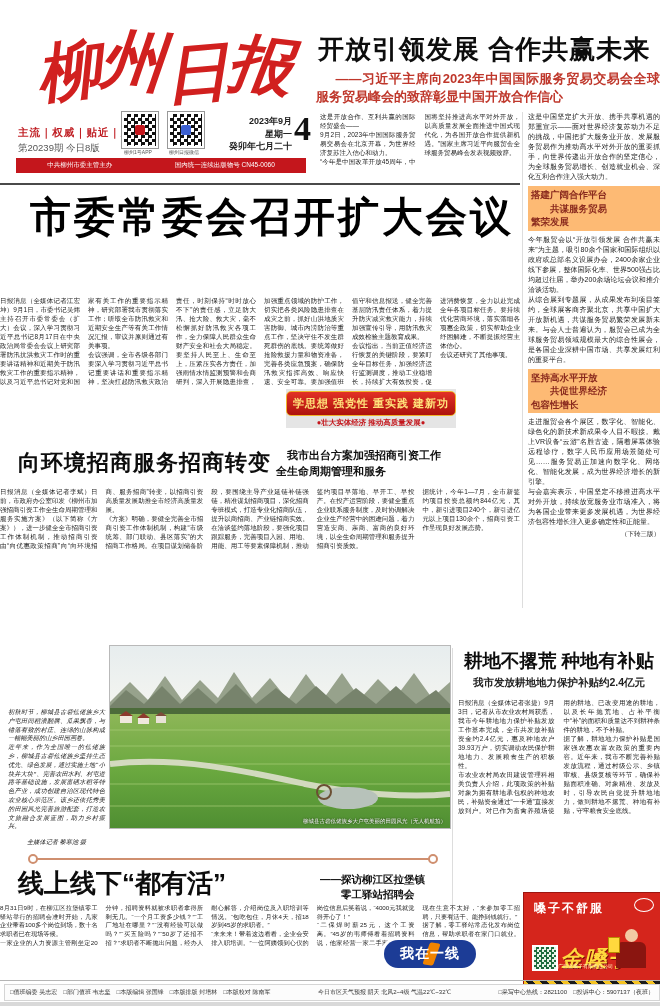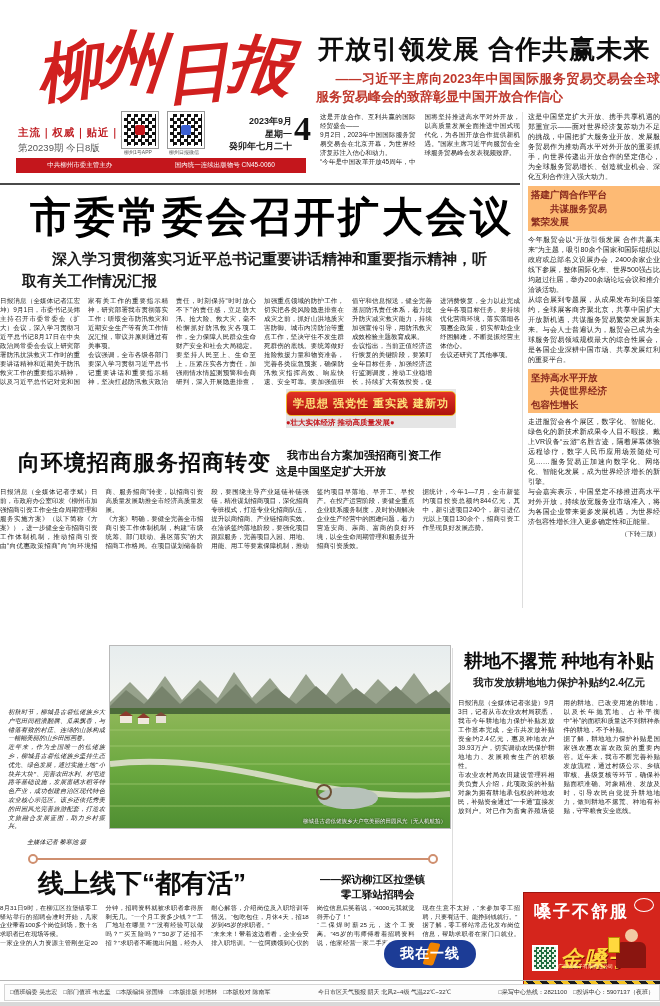--- a/index.html
+++ b/index.html
@@ -44,21 +44,21 @@
   
   .meeting-headline{left:0;top:190px;width:520px;text-align:center;font-family:"Liberation Serif",serif;
       font-size:41px;font-weight:900;letter-spacing:3px;color:#000;margin-left:12px;}
   .meeting-deck{left:22px;top:248px;width:478px;font-size:15px;font-weight:700;color:#1a1a1a;line-height:22px;text-indent:2em;}
   .meeting-body{left:0;top:296px;width:520px;height:140px;}
 
   
   .banner{left:286px;top:389px;width:170px;background:#e5e5e5;padding-top:2px;}
   .banner-box{background:linear-gradient(#e23126,#ad120c);border:1px solid #f0b42c;border-radius:5px;
       color:#ffe27a;font-size:11px;font-weight:800;text-align:center;padding:4px 0;letter-spacing:1px;}
-  .banner-sub{color:#c4161c;font-size:7.5px;font-weight:700;text-align:left;padding-top:2px;}
+  .banner-sub{color:#c4161c;font-size:7.5px;font-weight:700;text-align:center;padding-top:2px;}
 
   
   .zs-headline{left:18px;top:448px;width:254px;font-size:22px;font-weight:900;letter-spacing:1px;color:#0d0d0d;}
   .zs-deck{left:276px;top:447px;width:244px;font-size:11px;font-weight:700;line-height:16px;white-space:pre-line;color:#111;}
   .zs-body{left:0;top:487px;width:520px;height:150px;}
 
   
   .photo-title{left:8px;top:650px;width:100px;font-size:20px;font-weight:800;line-height:27px;white-space:pre-line;color:#000;}
   .photo-text{left:8px;top:708px;width:97px;height:126px;font-family:"Liberation Serif",serif;font-style:italic;
       font-size:6.2px;line-height:8.8px;text-align:justify;white-space:pre-line;color:#222;}
@@ -73,32 +73,32 @@
   .sub-deck{left:458px;top:676px;width:202px;text-align:center;font-size:10.5px;font-weight:600;color:#222;}
   .sub-body{left:458px;top:698px;width:202px;height:236px;}
 
   
   .divider{left:32px;top:858px;width:402px;border-top:2px solid #cf8f6f;}
   .divider::before,.divider::after{content:"";position:absolute;width:6px;height:6px;border:2px solid #cf8f6f;
       border-radius:50%;background:#fff;top:-6px;}
   .divider::before{left:-4px;} .divider::after{right:-4px;}
 
   
-  .jobs-headline{left:18px;top:866px;width:300px;font-size:26px;font-weight:900;color:#0d0d0d;margin-left:20px;}
+  .jobs-headline{left:18px;top:866px;width:300px;font-size:26px;font-weight:900;color:#0d0d0d;}
   .jobs-deck{left:320px;top:872px;width:180px;font-size:10.5px;font-weight:600;line-height:15px;white-space:pre-line;color:#111;}
   .jobs-body{left:0;top:904px;width:520px;height:74px;font-size:6.2px;line-height:8.7px;}
   .badge{left:384px;top:940px;width:92px;height:28px;background:#1c3c96;border-radius:15px;box-shadow:0 0 0 3px #fff;
       display:flex;align-items:center;justify-content:center;}
   .badge-label{position:relative;z-index:1;color:#fff;font-weight:900;font-size:14px;letter-spacing:1px;}
   .badge-flame{position:absolute;left:42px;top:3px;width:11px;height:22px;background:#f08300;
       transform:skew(-12deg) rotate(8deg);border-radius:2px;}
 
   
   .ad{left:523px;top:892px;width:136px;height:94px;background:#d5251c;border:1px solid #9c1510;overflow:hidden;}
-  .ad-line1{position:absolute;left:10px;top:7px;color:#fff;font-weight:800;font-size:17px;letter-spacing:2px;}
+  .ad-line1{position:absolute;left:10px;top:7px;color:#fff;font-weight:800;font-size:12px;letter-spacing:2px;}
   .ad-line2{position:absolute;left:8px;top:23px;white-space:nowrap;margin-top:28px;}
   .ad-prefix{color:#fff;font-size:12px;font-weight:800;vertical-align:6px;}
   .ad-brand{color:#ffd83d;font-size:22px;font-weight:900;font-style:italic;letter-spacing:2px;text-shadow:1px 1px 0 #7a0d08;}
   .ad-person-head{position:absolute;right:22px;top:36px;width:13px;height:13px;border-radius:50%;background:#f2c9a4;}
   .ad-person-body{position:absolute;right:14px;top:49px;width:30px;height:26px;border-radius:6px 6px 0 0;background:#8a1510;}
   .ad-product{position:absolute;right:40px;top:44px;width:10px;height:14px;background:#ffd83d;border:1px solid #b98c00;}
   .ad-qr{position:absolute;left:8px;bottom:16px;width:22px;height:22px;
       background:repeating-conic-gradient(#1d6b3c 0% 25%, #e8f3e8 0% 50%) 0 0/5px 5px;border:2px solid #fff;}
   .ad-company{position:absolute;left:34px;bottom:18px;color:#ffe9b0;font-size:5px;}
   .ad-seal{position:absolute;right:6px;top:5px;width:18px;height:12px;border:1px solid #fff;border-radius:50%;}
@@ -162,34 +162,33 @@
 　　共促世界经济
 包容性增长</div>
     <div class="body-text" style="font-size:7px;line-height:10px;">走进服贸会各个展区，数字化、智能化、绿色化的新技术新成果令人目不暇接。戴上VR设备“云游”名胜古迹，隔着屏幕体验远程诊疗，数字人民币应用场景随处可见……服务贸易正加速向数字化、网络化、智能化发展，成为世界经济增长的新引擎。
 与会嘉宾表示，中国坚定不移推进高水平对外开放，持续放宽服务业市场准入，将为各国企业带来更多发展机遇，为世界经济包容性增长注入更多确定性和正能量。</div>
     <div class="jump">（下转三版）</div>
   </div>
 
   <div class="abs hline-main"></div>
 
   <div class="abs meeting-headline">市委常委会召开扩大会议</div>
-  <div class="abs meeting-deck">深入学习贯彻落实习近平总书记重要讲话精神和重要指示精神，听取有关工作情况汇报</div>
   <div class="abs meeting-body body-text cols6">日报消息（全媒体记者江宏坤）9月1日，市委书记吴炜主持召开市委常委会（扩大）会议，深入学习贯彻习近平总书记8月17日在中央政治局常委会会议上研究部署防汛抗洪救灾工作时的重要讲话精神和近期关于防汛救灾工作的重要指示精神，以及习近平总书记对党和国家有关工作的重要指示精神，研究部署我市贯彻落实工作；听取全市防汛救灾和近期安全生产等有关工作情况汇报，审议并原则通过有关事项。
 会议强调，全市各级各部门要深入学习贯彻习近平总书记重要讲话和重要指示精神，坚决扛起防汛救灾政治责任，时刻保持“时时放心不下”的责任感，立足防大汛、抢大险、救大灾，毫不松懈抓好防汛救灾各项工作，全力保障人民群众生命财产安全和社会大局稳定。要坚持人民至上、生命至上，压紧压实各方责任，加强雨情水情监测预警和会商研判，深入开展隐患排查，加强重点领域的防护工作，切实把各类风险隐患排查在成灾之前，抓好山洪地质灾害防御、城市内涝防治等重点工作，坚决守住不发生群死群伤的底线。要统筹做好抢险救援力量和物资准备，完善各类应急预案，确保防汛救灾指挥高效、响应快速、安全可靠。要加强值班值守和信息报送，健全完善基层防汛责任体系，着力提升防灾减灾救灾能力，持续加强宣传引导，用防汛救灾成效检验主题教育成果。
 会议指出，当前正值经济运行恢复的关键阶段，要紧盯全年目标任务，加强经济运行监测调度，推动工业稳增长，持续扩大有效投资，促进消费恢复，全力以赴完成全年各项目标任务。要持续优化营商环境，落实落细各项惠企政策，切实帮助企业纾困解难，不断提振经营主体信心。
 会议还研究了其他事项。</div>
 
   <div class="abs banner">
     <div class="banner-box">学思想 强党性 重实践 建新功</div>
     <div class="banner-sub">●壮大实体经济 推动高质量发展●</div>
   </div>
 
   <div class="abs zs-headline">向环境招商服务招商转变</div>
   <div class="abs zs-deck">　我市出台方案加强招商引资工作
-这是中国坚定扩大开放</div>
+全生命周期管理和服务</div>
   <div class="abs zs-body body-text cols5">日报消息（全媒体记者李斌）日前，市政府办公室印发《柳州市加强招商引资工作全生命周期管理和服务实施方案》（以下简称《方案》），进一步健全全市招商引资工作体制机制，推动招商引资由“向优惠政策招商”向“向环境招商、服务招商”转变，以招商引资高质量发展助推全市经济高质量发展。
 《方案》明确，要健全完善全市招商引资工作体制机制，构建“市级统筹、部门联动、县区落实”的大招商工作格局。在项目谋划储备阶段，要围绕主导产业延链补链强链，精准谋划招商项目，深化招商专班模式，打造专业化招商队伍，提升以商招商、产业链招商实效。
 在洽谈签约落地阶段，要强化项目跟踪服务，完善项目入园、用地、用能、用工等要素保障机制，推动签约项目早落地、早开工、早投产。在投产运营阶段，要健全重点企业联系服务制度，及时协调解决企业生产经营中的困难问题，着力营造安商、亲商、富商的良好环境，以全生命周期管理和服务提升招商引资质效。
 据统计，今年1—7月，全市新签约项目投资总额约844亿元，其中，新引进项目240个，新引进亿元以上项目130余个，招商引资工作呈现良好发展态势。</div>
 
   <div class="abs photo-text">初秋时节，柳城县古砦仫佬族乡大户屯田间稻浪翻腾、瓜果飘香，与错落有致的村庄、连绵的山脉构成一幅幅美丽的山乡田园画卷。
 近年来，作为全国唯一的仫佬族乡，柳城县古砦仫佬族乡坚持生态优先、绿色发展，通过实施土地“小块并大块”、完善农田水利、村屯道路等基础设施，发展富硒水稻等特色产业，成功创建自治区现代特色农业核心示范区。该乡还依托秀美的田园风光完善旅游配套，打造农文旅融合发展蓝图，助力乡村振兴。</div>
   <div class="abs photo-byline">全媒体记者 黎寒池 摄</div>
 
   <div class="abs photo">

